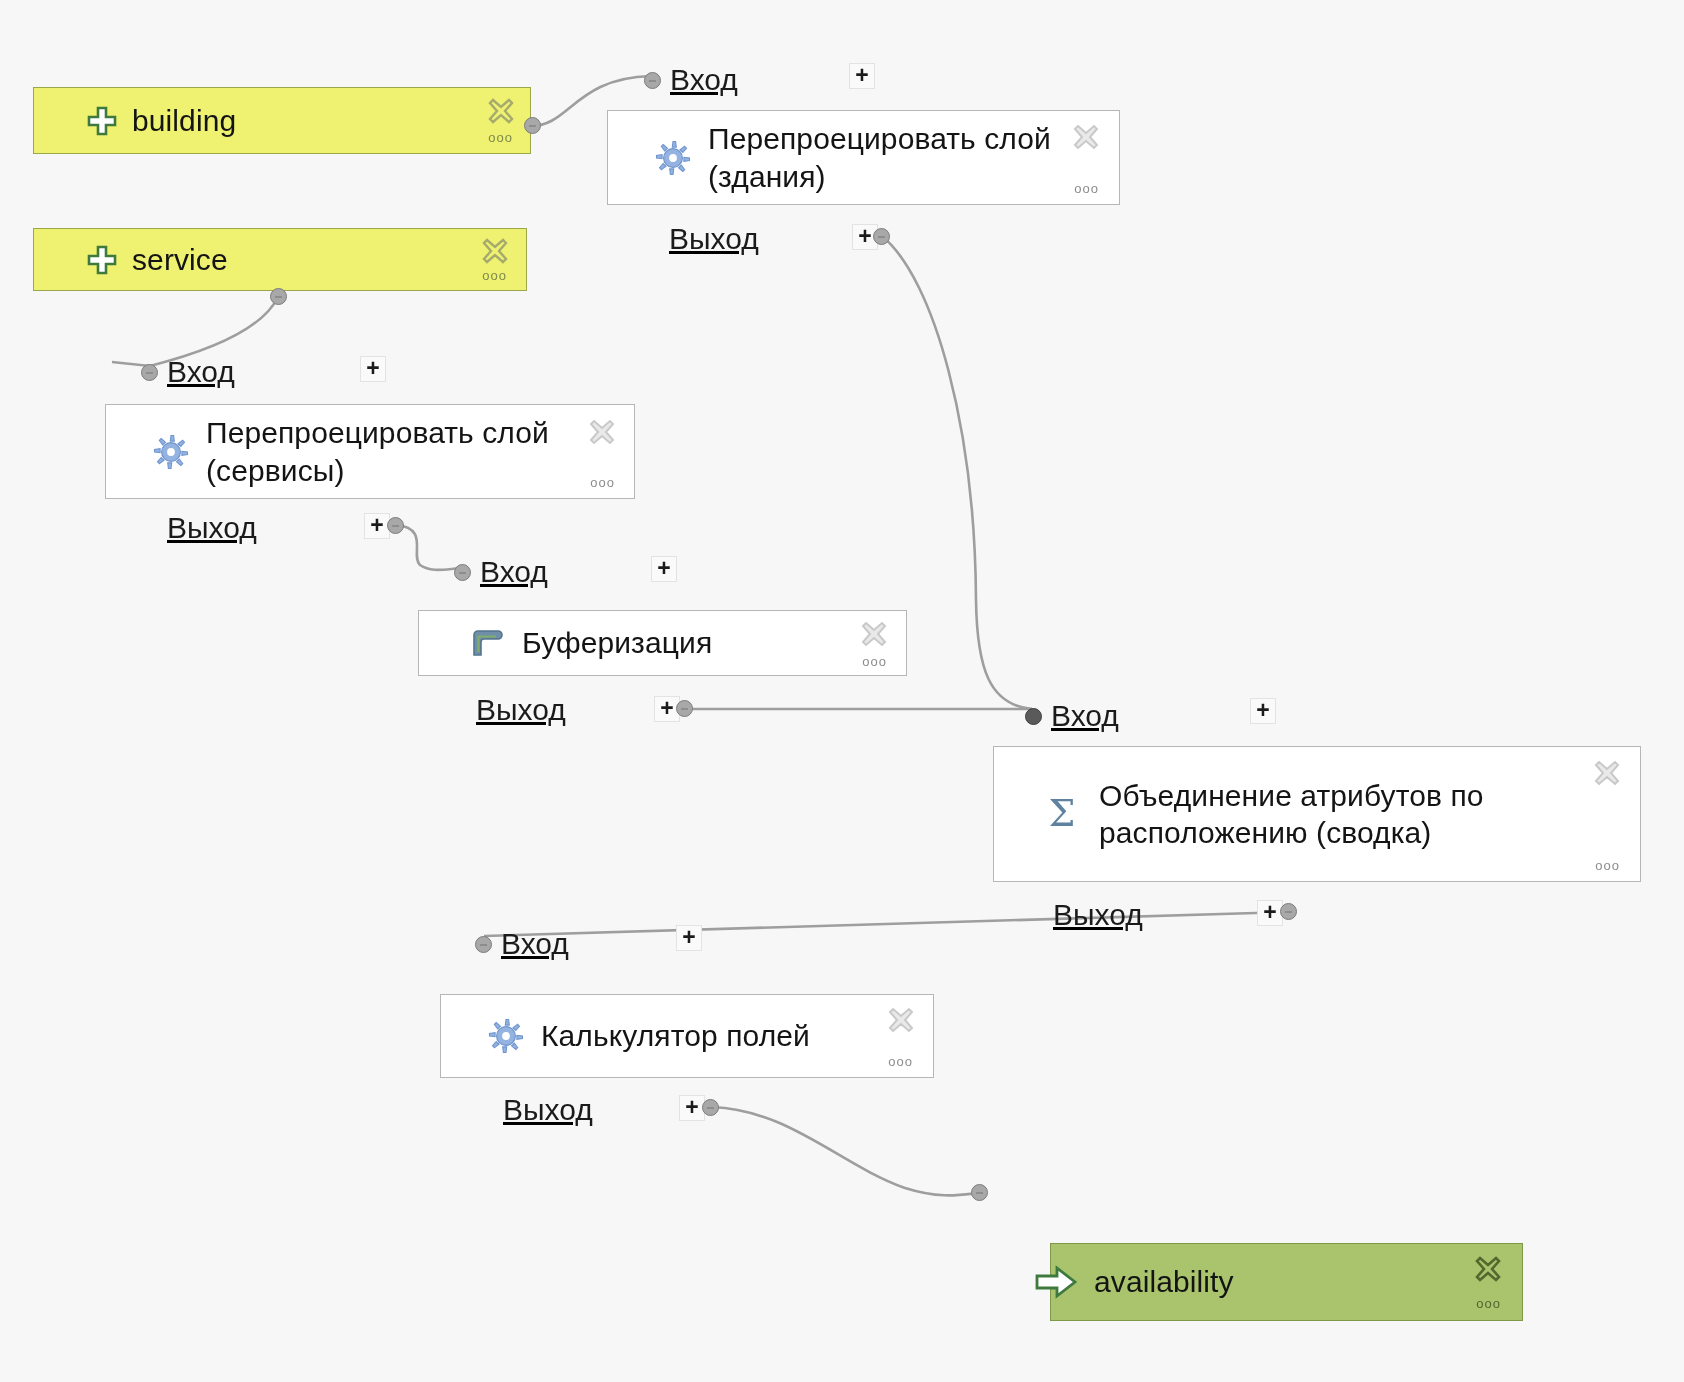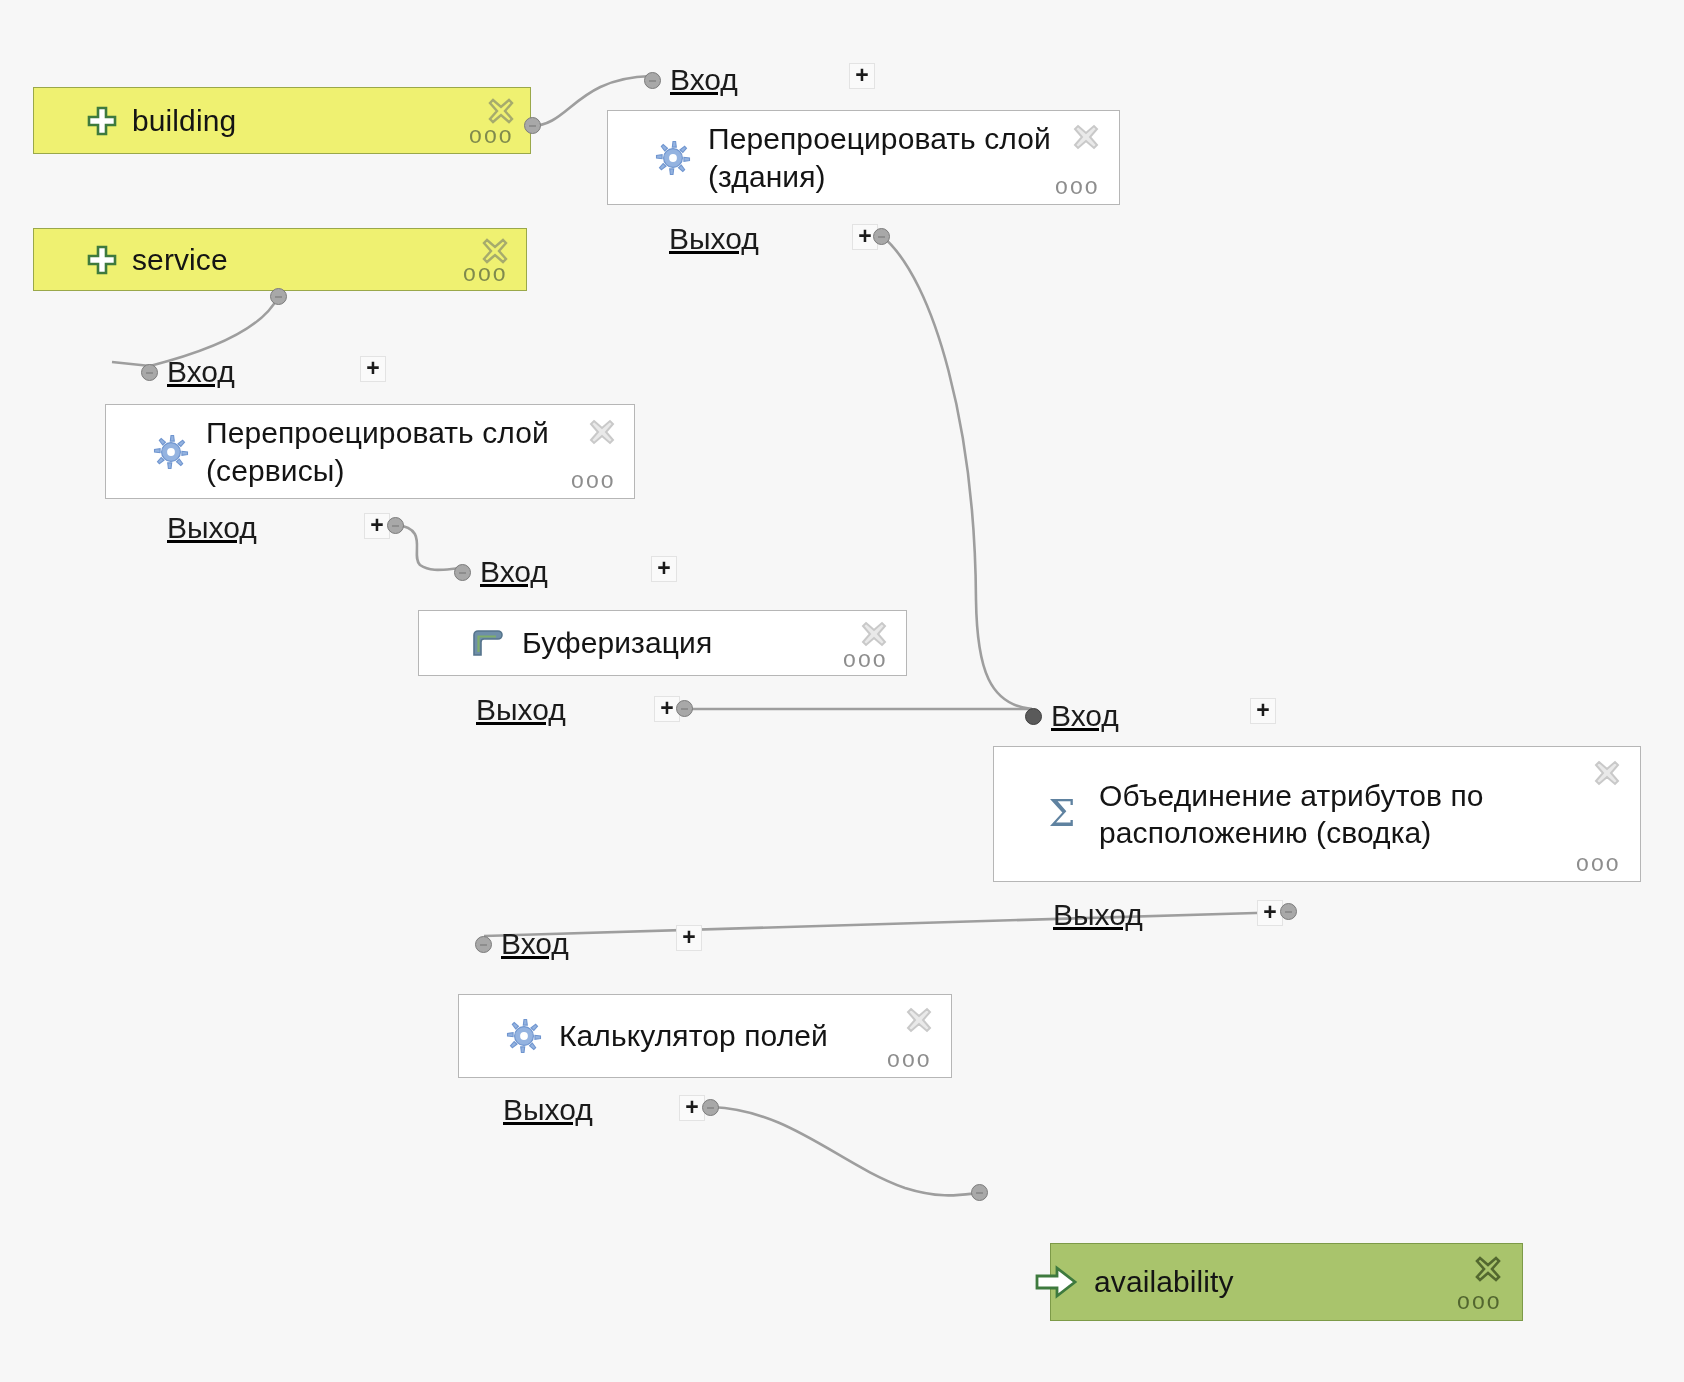--- a/index.html
+++ b/index.html
@@ -23,21 +23,21 @@
 
   .io-node{border:1px solid #6f8f47;}
   .io-node.input{background:#eff171;border-color:#9aa84a;padding-left:40px;}
   .io-node.output{background:#a9c46c;border-color:#7d9a48;}
   .proc-node{background:#ffffff;border:1px solid #b6b6b6;padding-left:32px;}
 
   .nicon{flex:0 0 auto;display:flex;align-items:center;justify-content:center;}
 
   
   .xbtn{position:absolute;width:30px;height:30px;}
-  .dots{position:absolute;font-size:23px;line-height:19px;color:#8d8d8d;letter-spacing:1px;font-family:Liberation Mono, monospace;}
+  .dots{position:absolute;font-size:13px;line-height:19px;color:#8d8d8d;letter-spacing:1px;font-family:Liberation Sans, sans-serif;}
   .io-node .dots{color:#7f8a4d;}
   .io-node.output .dots{color:#52662f;}
 
   
   .port{position:absolute;display:flex;align-items:center;text-decoration:underline;}
   .port .pdot{
     width:17px;height:17px;border-radius:50%;
     background:#a8a8a8;border:1px solid #7c7c7c;
     box-sizing:border-box;flex:0 0 auto;
   }
@@ -273,21 +273,21 @@
   </span>
 
   <span class="port" style="left:475px;top:927px;">
     <span class="pdot inner"></span>
     <span class="plabel">Вход</span>
   </span>
   <span class="plus" style="left:676px;top:925px;">
     <span>+</span>
   </span>
 
-  <div class="proc-node node" style="left:440px;top:994px;width:494px;height:84px;margin-left:18px;">
+  <div class="proc-node node" style="left:440px;top:994px;width:494px;height:84px;">
     <span class="nicon" style="margin-left:14px;margin-right:16px;">
       <svg width="38" height="38" viewBox="0 0 38 38">
         <g fill="#94b3e0" stroke="#6f95cf" stroke-width="1.1">
           <path d="M19 2.5 l2.6 0 0.7 5.6 -4 0 z"></path>
           <path d="M19 35.5 l-2.6 0 -0.7 -5.6 4 0 z"></path>
           <path d="M2.5 19 l0 -2.6 5.6 -0.7 0 4 z"></path>
           <path d="M35.5 19 l0 2.6 -5.6 0.7 0 -4 z"></path>
           <path d="M7.3 7.3 l1.9 -1.8 4.3 3.7 -2.8 2.8 z"></path>
           <path d="M30.7 30.7 l-1.9 1.8 -4.3 -3.7 2.8 -2.8 z"></path>
           <path d="M30.7 7.3 l1.8 1.9 -3.7 4.3 -2.8 -2.8 z"></path>

